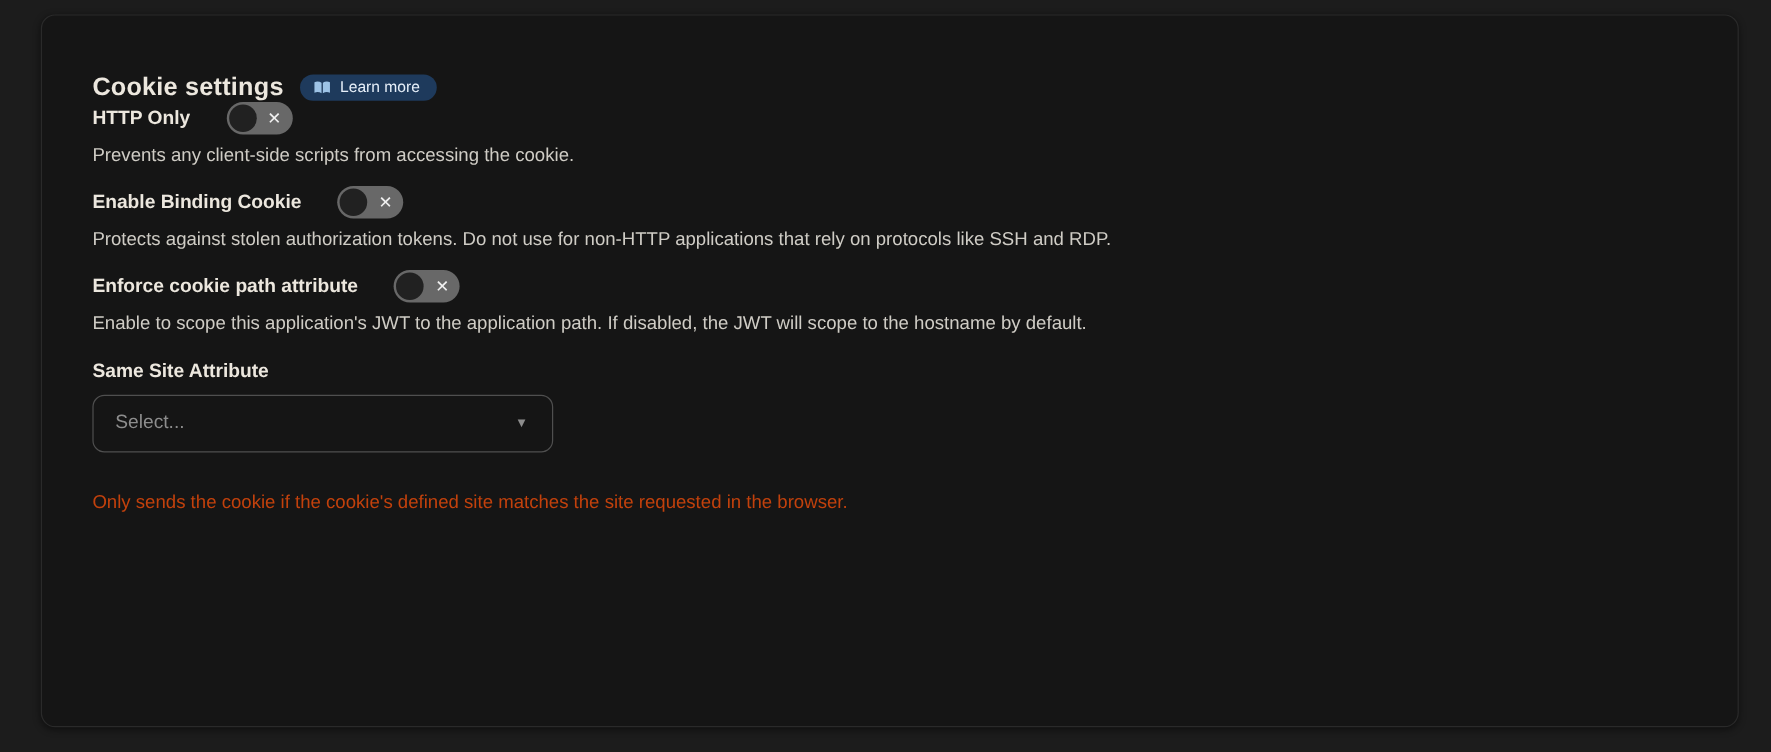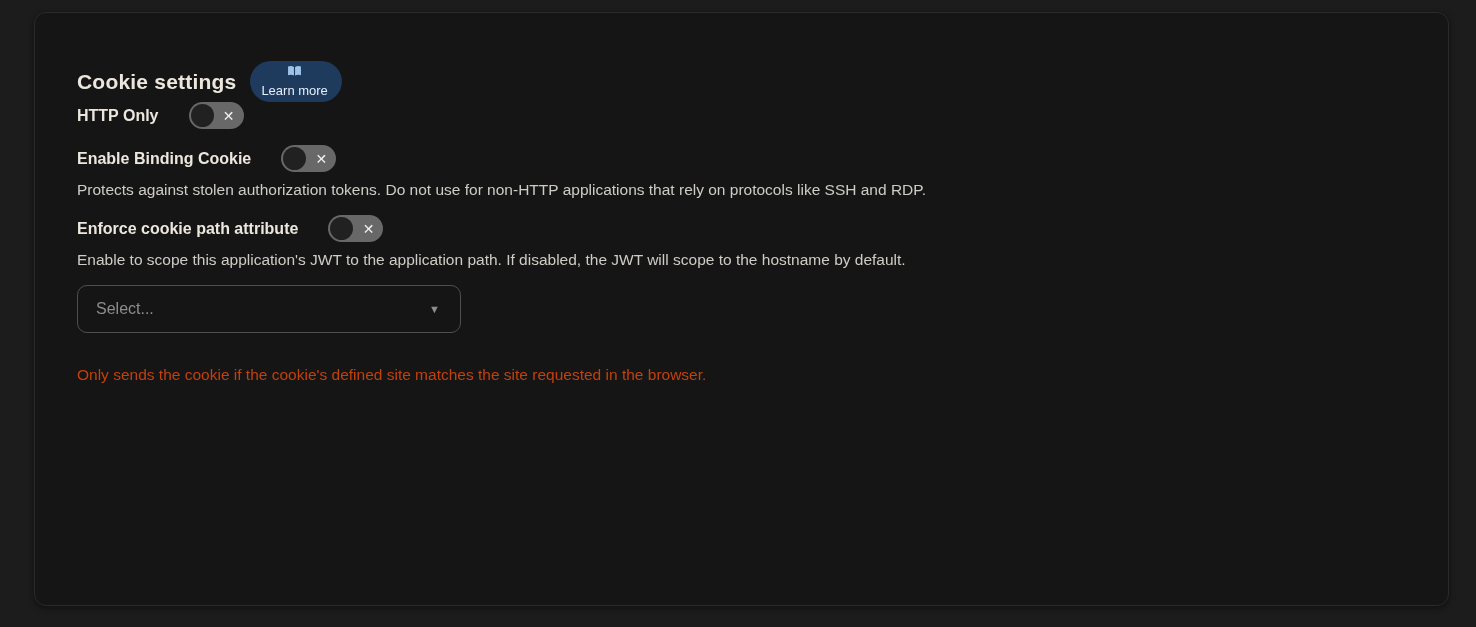--- a/index.html
+++ b/index.html
@@ -36,21 +36,20 @@
     gap: 7px;
     background: #1e3a5c;
     color: #e6eff9;
     border: none;
     border-radius: 999px;
     padding: 4px 14px 5px 11px;
     font-size: 13px;
     font-family: inherit;
     cursor: pointer;
     line-height: 1;
-    flex-direction: column;
   }
   .learn-more svg { display: block; }
   .section-desc {
     margin-top: 24px;
     font-size: 16px;
     line-height: 32px;
     color: #d8d4cd;
     max-width: 1330px;
   }
   .settings {
@@ -149,20 +148,21 @@
   <div class="settings">
 
     <div class="setting-block">
       <div class="toggle-row">
         <span class="toggle-label">HTTP Only</span>
         <div class="toggle" role="switch" aria-checked="false">
           <span class="knob"></span>
           <span class="off-x">✕</span>
         </div>
       </div>
+      <div class="help-text">Prevents any client-side scripts from accessing the cookie.</div>
     </div>
 
     <div class="setting-block">
       <div class="toggle-row">
         <span class="toggle-label">Enable Binding Cookie</span>
         <div class="toggle" role="switch" aria-checked="false">
           <span class="knob"></span>
           <span class="off-x">✕</span>
         </div>
       </div>
@@ -173,20 +173,21 @@
       <div class="toggle-row">
         <span class="toggle-label">Enforce cookie path attribute</span>
         <div class="toggle" role="switch" aria-checked="false">
           <span class="knob"></span>
           <span class="off-x">✕</span>
         </div>
       </div>
       <div class="help-text">Enable to scope this application's JWT to the application path. If disabled, the JWT will scope to the hostname by default.</div>
     </div>
 
+    <div class="field-label">Same Site Attribute</div>
 
     <div class="select-box">
       <span class="select-placeholder">Select...</span>
       <span class="select-caret">▼</span>
     </div>
 
     <div class="footer-help">Only sends the cookie if the cookie's defined site matches the site requested in the browser.</div>
 
   </div>
 </div>

